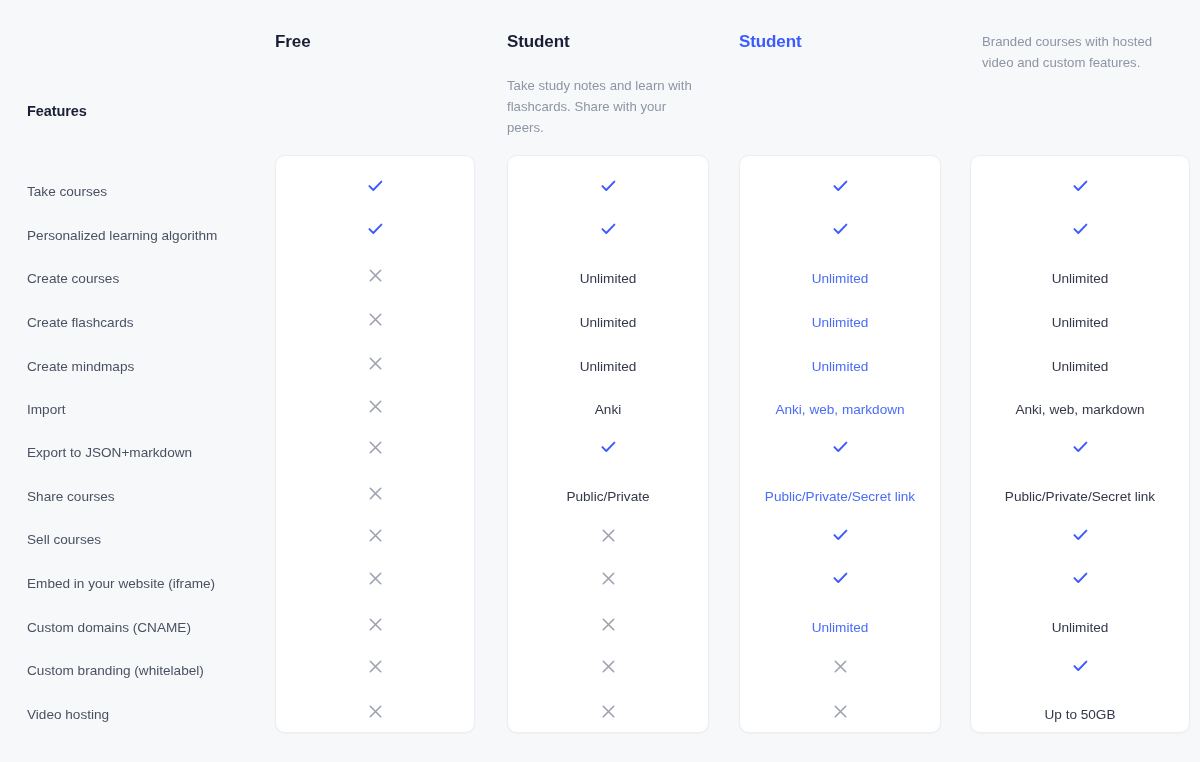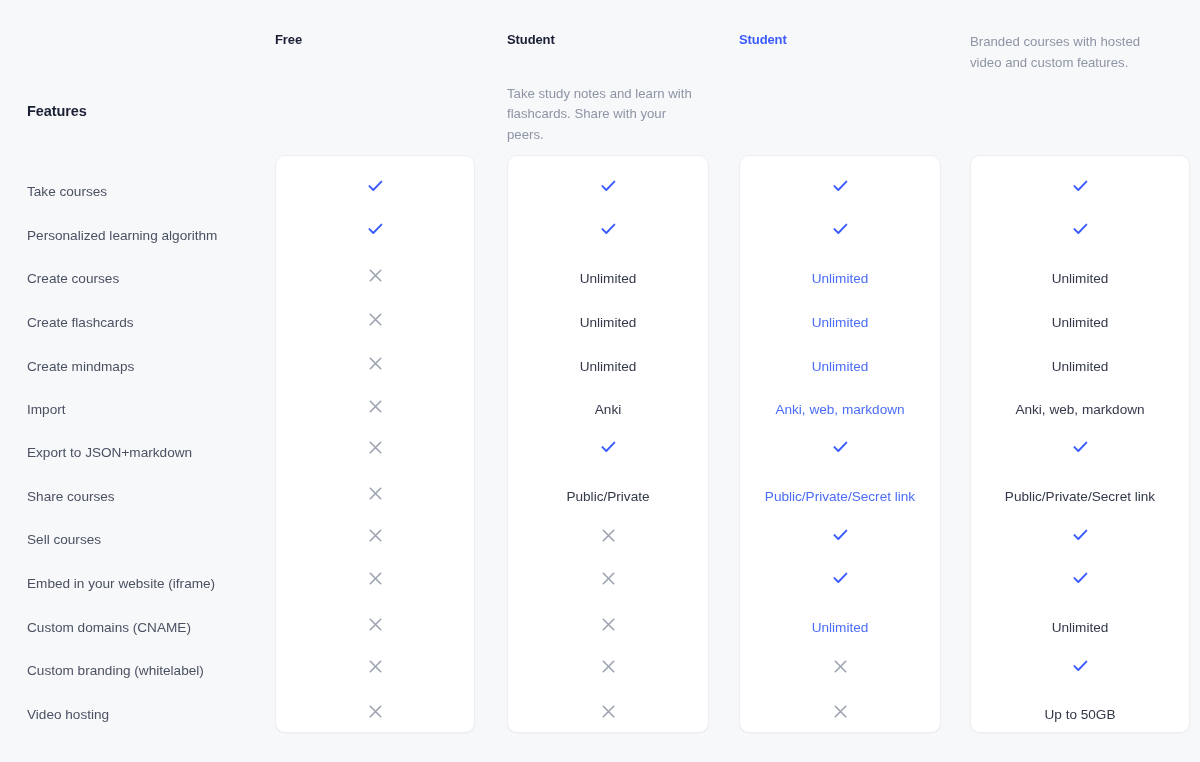--- a/index.html
+++ b/index.html
@@ -29,39 +29,39 @@
   .col-student   { left: 507px; width: 202px; }
   .col-creator   { left: 739px; width: 202px; }
   .col-enterprise{ left: 970px; width: 220px; }
 
   
   .plan-header {
     position: absolute;
     top: 32px;
   }
   .plan-name {
-    font-size: 13px;
+    font-size: 17px;
     font-weight: bold;
     color: #1a1f36;
     letter-spacing: -0.1px;
-    margin-bottom: 36px;
+    margin-bottom: 24px;
     line-height: 1.2;
   }
   .plan-name.accent { color: #3b5bfd; }
 
   .plan-desc {
     font-size: 13.2px;
     line-height: 1.58;
     color: #8d95a5;
     font-weight: 400;
   }
   .col-free .plan-desc     { width: 190px; }
   .col-student .plan-desc  { width: 196px; }
   .col-creator .plan-desc  { width: 196px; }
-  .col-enterprise .plan-desc { width: 200px; }
+  .col-enterprise .plan-desc { width: 200px; margin-left: 12px; }
 
   
   .features-label {
     position: absolute;
     left: 27px;
     top: 103px;
     font-size: 14.5px;
     font-weight: bold;
     color: #1a1f36;
     letter-spacing: -0.1px;

